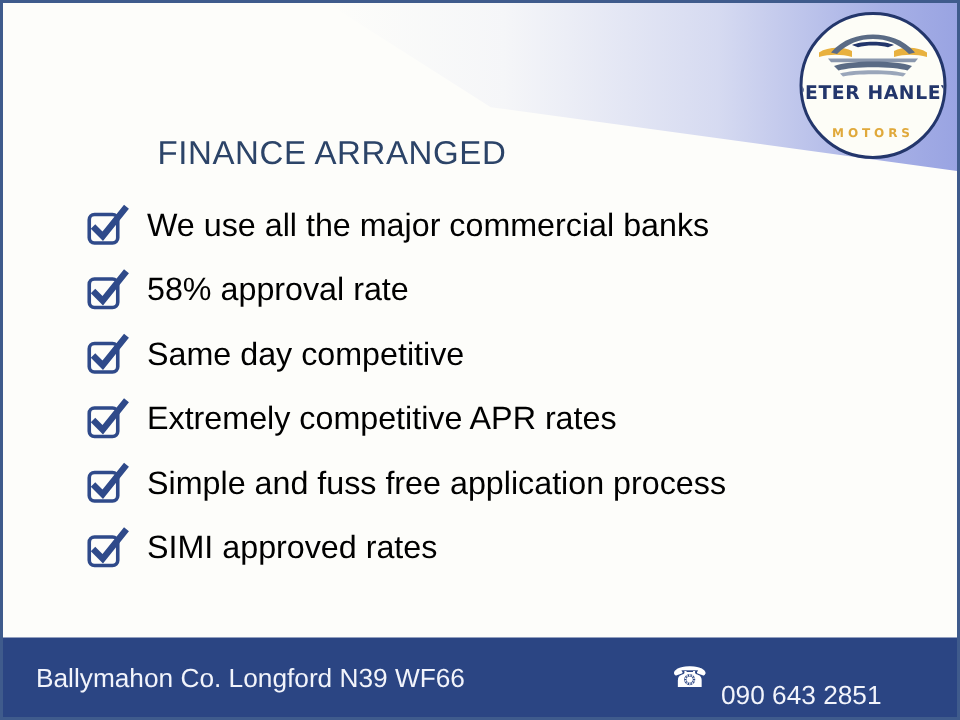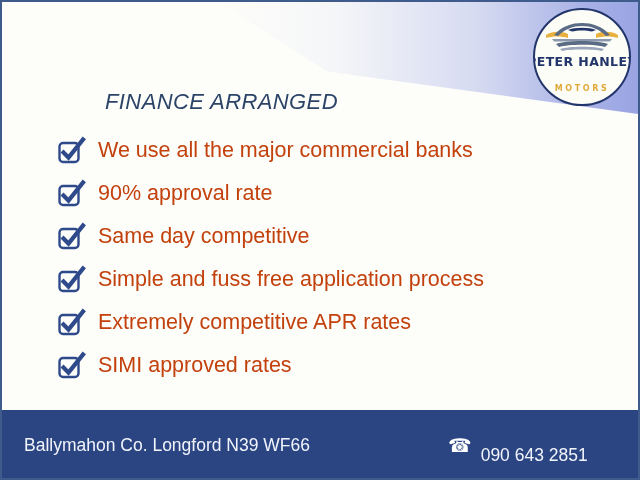--- a/index.html
+++ b/index.html
@@ -84,21 +84,20 @@
 
   
   #headline {
     position: absolute;
     left: 103px;
     top: 87px;
     font-size: 22px;
     letter-spacing: 0.4px;
     color: #2c4468;
     font-family: "Liberation Sans", sans-serif;
-    font-style: italic;
   }
 
   
   #checklist {
     position: absolute;
     left: 55px;
     top: 127px;
     width: 575px;
   }
   .check-row {
@@ -109,33 +108,33 @@
   .check-box {
     position: relative;
     width: 30px;
     height: 30px;
     flex: 0 0 30px;
     margin-right: 11px;
   }
   .check-box svg { display: block; }
   .check-label {
     font-size: 21.5px;
-    color: #c2410c;
+    color: #000000;
     line-height: 1;
     white-space: nowrap;
     font-family: "Liberation Sans", sans-serif;
   }
 
   
   #footer {
     position: absolute;
     left: -2px;
     right: -2px;
     bottom: -2px;
-    height: 70px;
+    height: 55px;
     background: #2b4583;
     display: flex;
     align-items: center;
   }
   #footer .addr {
     color: #f2f4fb;
     font-size: 17.5px;
     margin-left: 24px;
     white-space: nowrap;
     font-family: "Liberation Sans", sans-serif;
@@ -199,51 +198,51 @@
       <span class="check-label">We use all the major commercial banks</span>
     </div>
 
     <div class="check-row">
       <span class="check-box">
         <svg width="30" height="30" viewBox="0 0 30 30">
           <rect x="2.5" y="7" width="19" height="19" rx="3.5" ry="3.5" fill="none" stroke="#2f4a8a" stroke-width="2.4"></rect>
           <path d="M6.5 16.5 L11.5 21.5 L26 3.5" fill="none" stroke="#2f4a8a" stroke-width="4.2" stroke-linecap="square" stroke-linejoin="miter"></path>
         </svg>
       </span>
-      <span class="check-label">90% approval rate</span>
+      <span class="check-label">58% approval rate</span>
     </div>
 
     <div class="check-row">
       <span class="check-box">
         <svg width="30" height="30" viewBox="0 0 30 30">
           <rect x="2.5" y="7" width="19" height="19" rx="3.5" ry="3.5" fill="none" stroke="#2f4a8a" stroke-width="2.4"></rect>
           <path d="M6.5 16.5 L11.5 21.5 L26 3.5" fill="none" stroke="#2f4a8a" stroke-width="4.2" stroke-linecap="square" stroke-linejoin="miter"></path>
         </svg>
       </span>
       <span class="check-label">Same day competitive</span>
     </div>
 
     <div class="check-row">
       <span class="check-box">
         <svg width="30" height="30" viewBox="0 0 30 30">
           <rect x="2.5" y="7" width="19" height="19" rx="3.5" ry="3.5" fill="none" stroke="#2f4a8a" stroke-width="2.4"></rect>
           <path d="M6.5 16.5 L11.5 21.5 L26 3.5" fill="none" stroke="#2f4a8a" stroke-width="4.2" stroke-linecap="square" stroke-linejoin="miter"></path>
         </svg>
       </span>
+      <span class="check-label">Extremely competitive APR rates</span>
+    </div>
+
+    <div class="check-row">
+      <span class="check-box">
+        <svg width="30" height="30" viewBox="0 0 30 30">
+          <rect x="2.5" y="7" width="19" height="19" rx="3.5" ry="3.5" fill="none" stroke="#2f4a8a" stroke-width="2.4"></rect>
+          <path d="M6.5 16.5 L11.5 21.5 L26 3.5" fill="none" stroke="#2f4a8a" stroke-width="4.2" stroke-linecap="square" stroke-linejoin="miter"></path>
+        </svg>
+      </span>
       <span class="check-label">Simple and fuss free application process</span>
-    </div>
-
-    <div class="check-row">
-      <span class="check-box">
-        <svg width="30" height="30" viewBox="0 0 30 30">
-          <rect x="2.5" y="7" width="19" height="19" rx="3.5" ry="3.5" fill="none" stroke="#2f4a8a" stroke-width="2.4"></rect>
-          <path d="M6.5 16.5 L11.5 21.5 L26 3.5" fill="none" stroke="#2f4a8a" stroke-width="4.2" stroke-linecap="square" stroke-linejoin="miter"></path>
-        </svg>
-      </span>
-      <span class="check-label">Extremely competitive APR rates</span>
     </div>
 
     <div class="check-row">
       <span class="check-box">
         <svg width="30" height="30" viewBox="0 0 30 30">
           <rect x="2.5" y="7" width="19" height="19" rx="3.5" ry="3.5" fill="none" stroke="#2f4a8a" stroke-width="2.4"></rect>
           <path d="M6.5 16.5 L11.5 21.5 L26 3.5" fill="none" stroke="#2f4a8a" stroke-width="4.2" stroke-linecap="square" stroke-linejoin="miter"></path>
         </svg>
       </span>
       <span class="check-label">SIMI approved rates</span>

